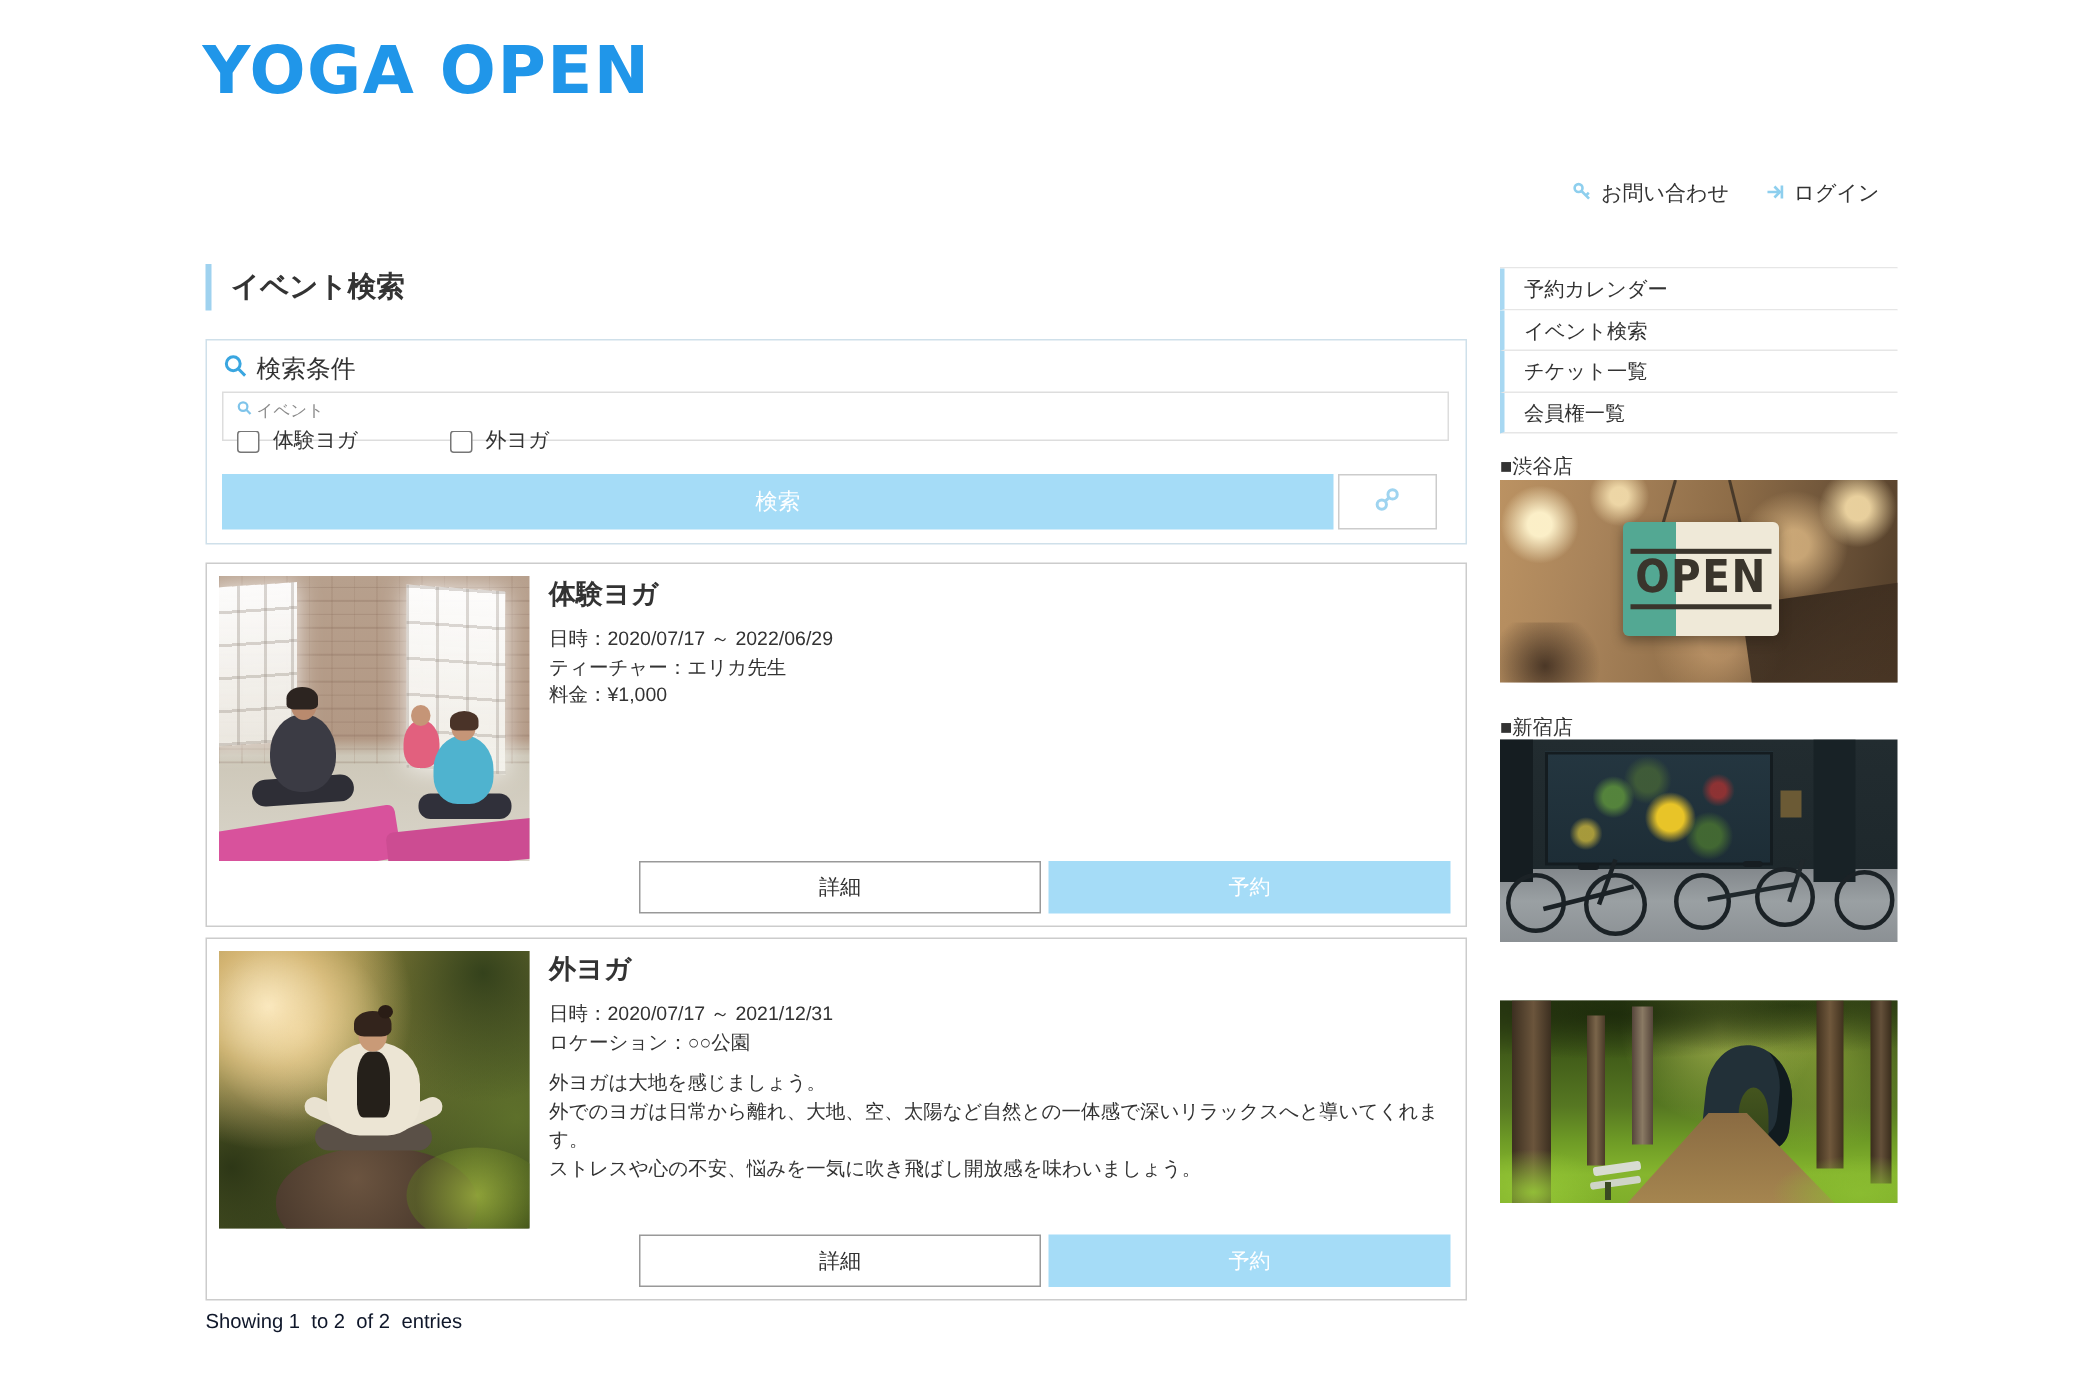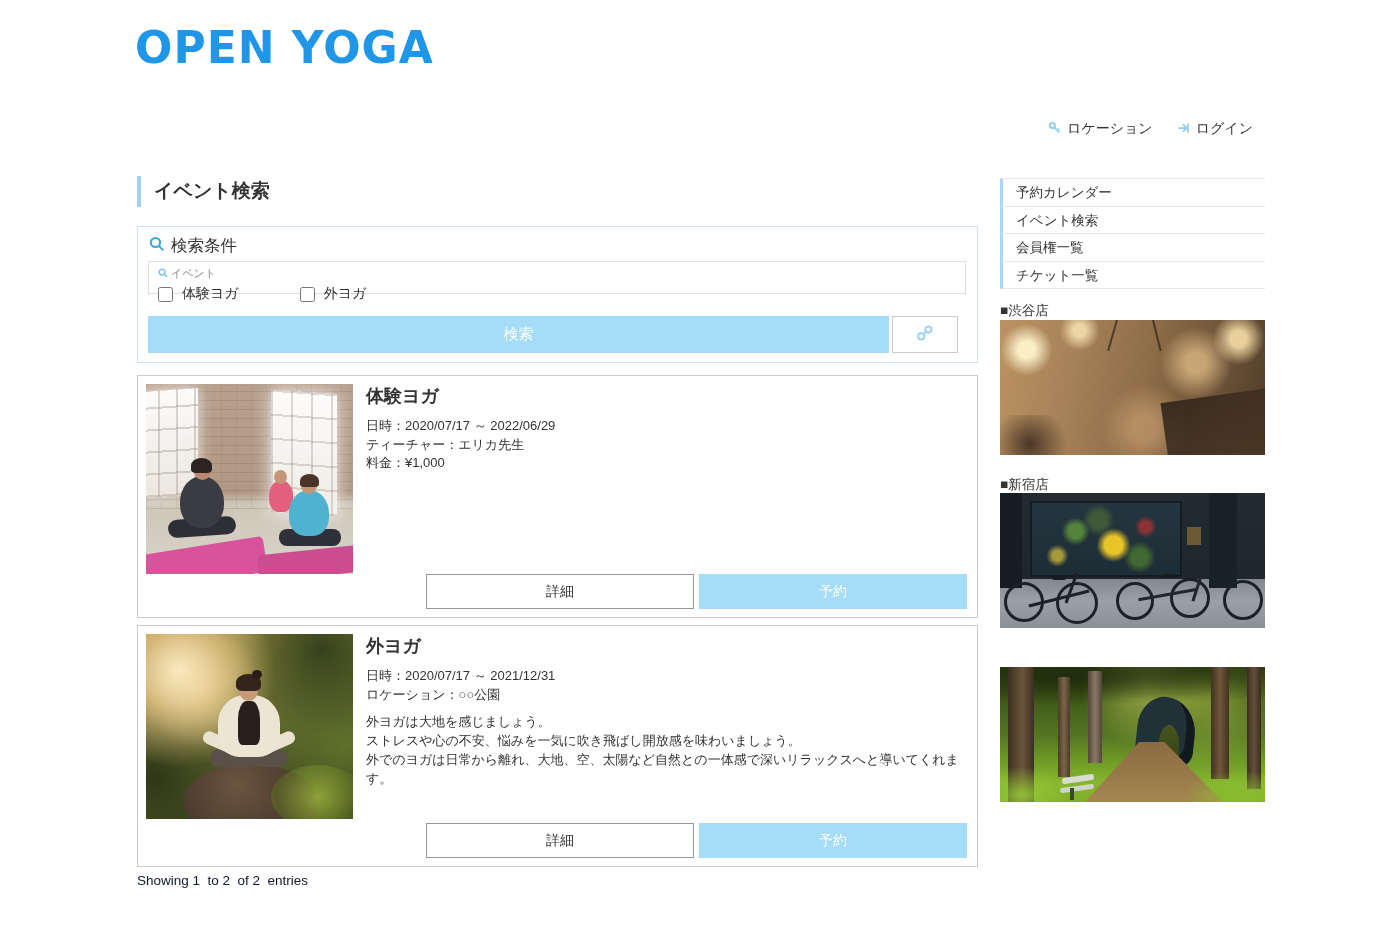--- a/index.html
+++ b/index.html
@@ -204,32 +204,32 @@
              background:radial-gradient(ellipse at 70% 80%, rgba(140,190,50,0.85), transparent 70%); }
   .pk-bench-back { left:62px; bottom:20px; width:32px; height:6px; background:#d8dcd2; border-radius:2px; transform:rotate(-8deg); }
   .pk-bench-seat { left:60px; bottom:11px; width:34px; height:5px; background:#cfd4c8; border-radius:2px; transform:rotate(-8deg); }
   .pk-bench-leg { left:70px; bottom:2px; width:4px; height:12px; background:#3a4a22; }
 </style>
 </head>
 <body>
 
 <div class="page">
 
-  <div class="logo">OPEN YOGA</div>
+  <div class="logo">YOGA OPEN</div>
 
 
   <div class="user-nav">
     <span class="u-link">
       <span>
         <svg width="14" height="14" viewBox="0 0 16 16">
             <circle cx="5" cy="5" r="3" fill="none" stroke="#8ecfee" stroke-width="2"></circle>
             <path d="M7.2 7.2 L13 13 M10.6 10.6 L12.8 8.6" stroke="#8ecfee" stroke-width="2" fill="none"></path>
           </svg>
       </span>
-      <span>ロケーション</span>
+      <span>お問い合わせ</span>
     </span>
     <span class="u-link">
       <span>
         <svg width="14" height="14" viewBox="0 0 16 16">
             <path d="M1.5 8 h9 M6.8 3.8 L11 8 L6.8 12.2" stroke="#8ecfee" stroke-width="2" fill="none"></path>
             <path d="M12.5 3 v10" stroke="#8ecfee" stroke-width="2"></path>
           </svg>
       </span>
       <span>ログイン</span>
     </span>
@@ -327,44 +327,47 @@
         <div class="ot-hair"></div>
         <div class="ot-bun"></div>
       </div>
     </div>
     <div class="card-content">
       <h2 class="ev-title">外ヨガ</h2>
       <div class="ev-meta">日時：2020/07/17 ～ 2021/12/31</div>
       <div class="ev-meta">ロケーション：○○公園</div>
       <div class="ev-desc">
         <div>外ヨガは大地を感じましょう。</div>
+        <div>外でのヨガは日常から離れ、大地、空、太陽など自然との一体感で深いリラックスへと導いてくれます。</div>
         <div>ストレスや心の不安、悩みを一気に吹き飛ばし開放感を味わいましょう。</div>
-        <div>外でのヨガは日常から離れ、大地、空、太陽など自然との一体感で深いリラックスへと導いてくれます。</div>
       </div>
     </div>
     <button class="btn-detail">詳細</button>
     <button class="btn-reserve">予約</button>
   </section>
 
   <div class="entries-status">Showing 1  to 2  of 2  entries</div>
 
   <nav class="side-menu">
     <div class="menu-item">予約カレンダー</div>
     <div class="menu-item">イベント検索</div>
+    <div class="menu-item">チケット一覧</div>
     <div class="menu-item">会員権一覧</div>
-    <div class="menu-item">チケット一覧</div>
   </nav>
 
   <div class="store-label lbl-shibuya">■渋谷店</div>
   <div class="store-photo img-shibuya ph-open">
     <div class="ph-layer">
       <div class="op-dark-r"></div>
       <div class="op-dark-l"></div>
       <div class="op-string1"></div>
       <div class="op-string2"></div>
+    </div>
+    <div class="open-sign-board">
+      <span class="open-sign-text">OPEN</span>
     </div>
   </div>
 
   <div class="store-label lbl-shinjuku">■新宿店</div>
   <div class="store-photo img-shinjuku ph-bikes">
     <div class="ph-layer">
       <div class="bk-pillar-l"></div>
       <div class="bk-pillar-r"></div>
       <div class="bk-window"></div>
       <div class="bk-plaque"></div>

